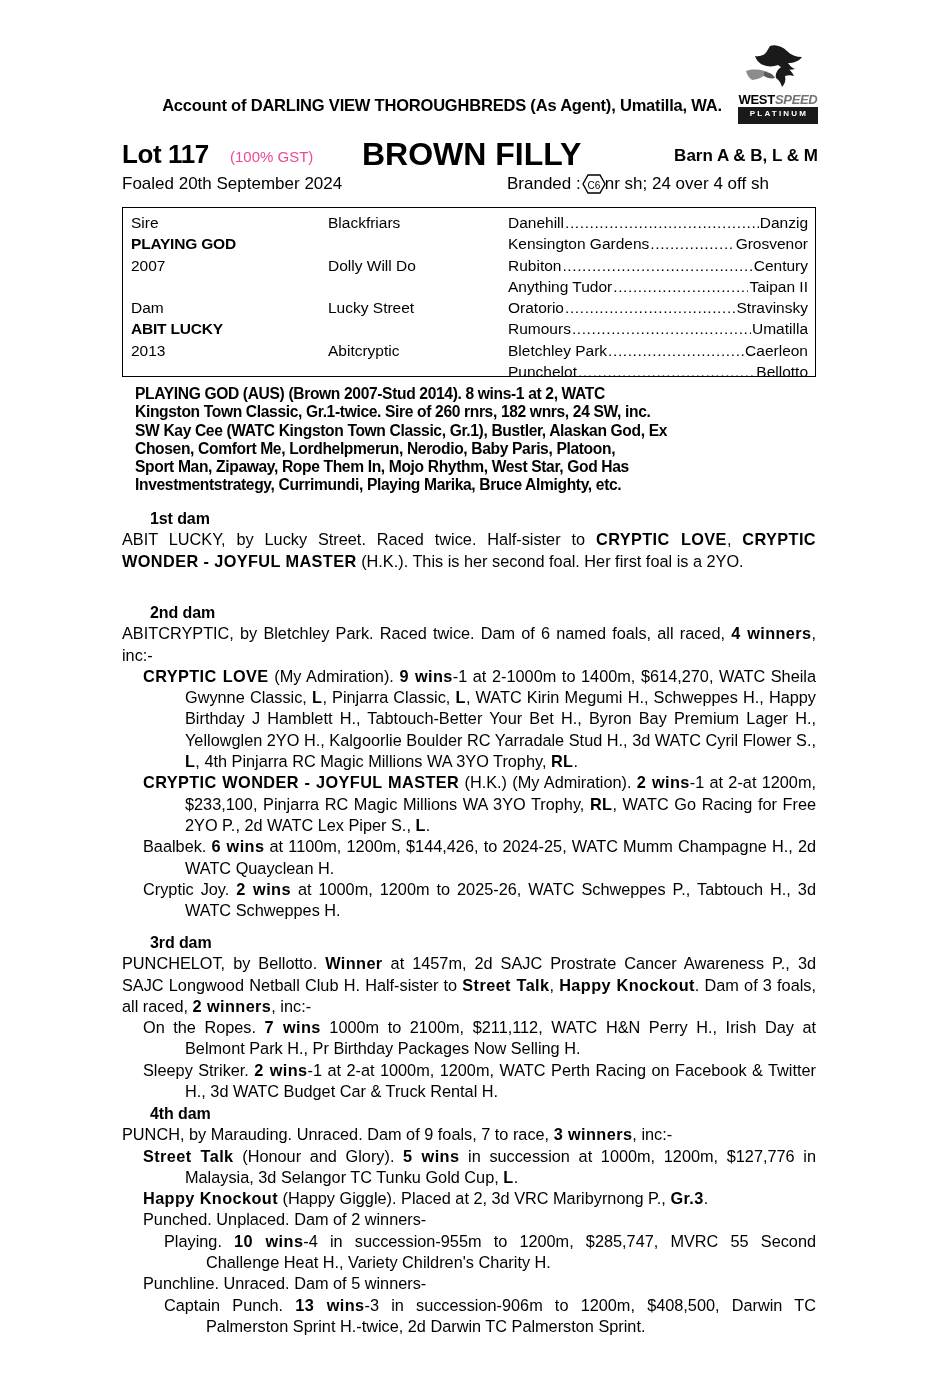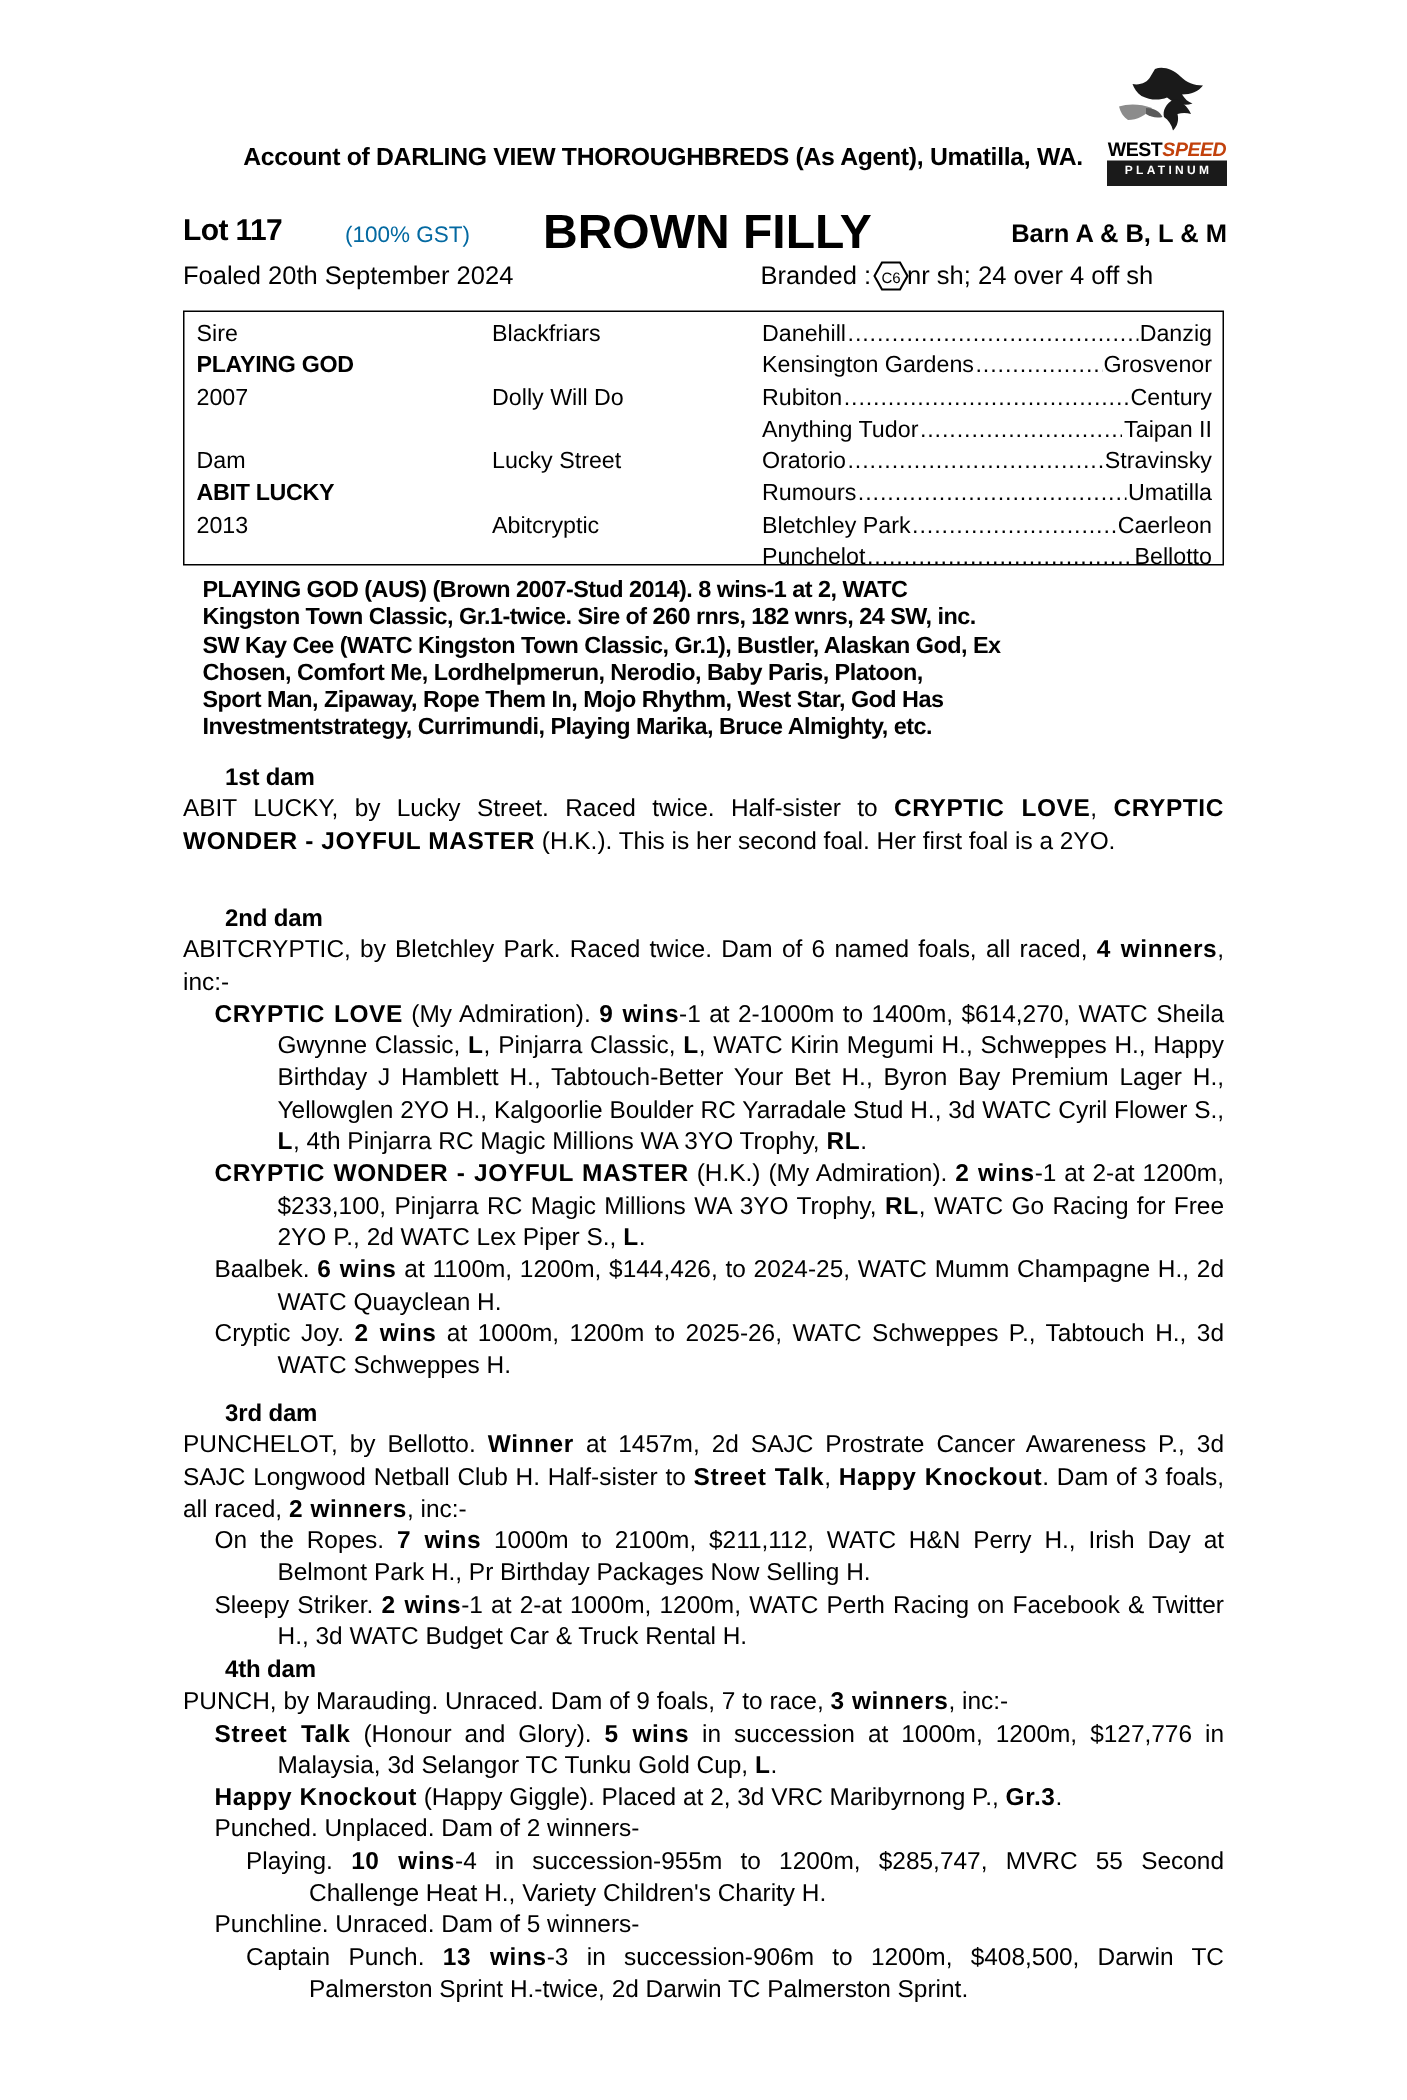--- a/index.html
+++ b/index.html
@@ -37,21 +37,21 @@
     margin: 0 auto;
     display: block;
   }
   .logo-word {
     font-size: 13px;
     font-weight: bold;
     letter-spacing: -0.3px;
     line-height: 13px;
     margin-top: 1px;
   }
-  .logo-word .sp { font-style: italic; font-weight: bold; color:#c2410c; }
+  .logo-word .sp { font-style: italic; font-weight: bold; color:#737373; }
   .logo-plat {
     background: #1a1a1a;
     color: #ffffff;
     font-size: 8px;
     font-weight: bold;
     letter-spacing: 2.2px;
     padding: 2px 0 6px 2px;
     margin-top: 1px;
     line-height: 9px;
   }
@@ -72,33 +72,33 @@
     position: absolute;
     left: 0;
     top: 139px;
     width: 696px;
     height: 32px;
   }
   .lot-no {
     position: absolute;
     left: 0;
     top: 0;
-    font-size: 20px;
+    font-size: 26px;
     font-weight: bold;
     letter-spacing: -0.4px;
     line-height: 30px;
     text-align: center;
   }
   .gst {
     position: absolute;
     left: 108px;
     top: 7px;
     font-size: 15px;
     line-height: 22px;
-    color: #0369a1;
+    color: #ec4899;
   }
   .colour-sex {
     position: absolute;
     left: 240px;
     top: 1px;
     font-size: 32px;
     font-weight: bold;
     letter-spacing: 0px;
     line-height: 29px;
   }

